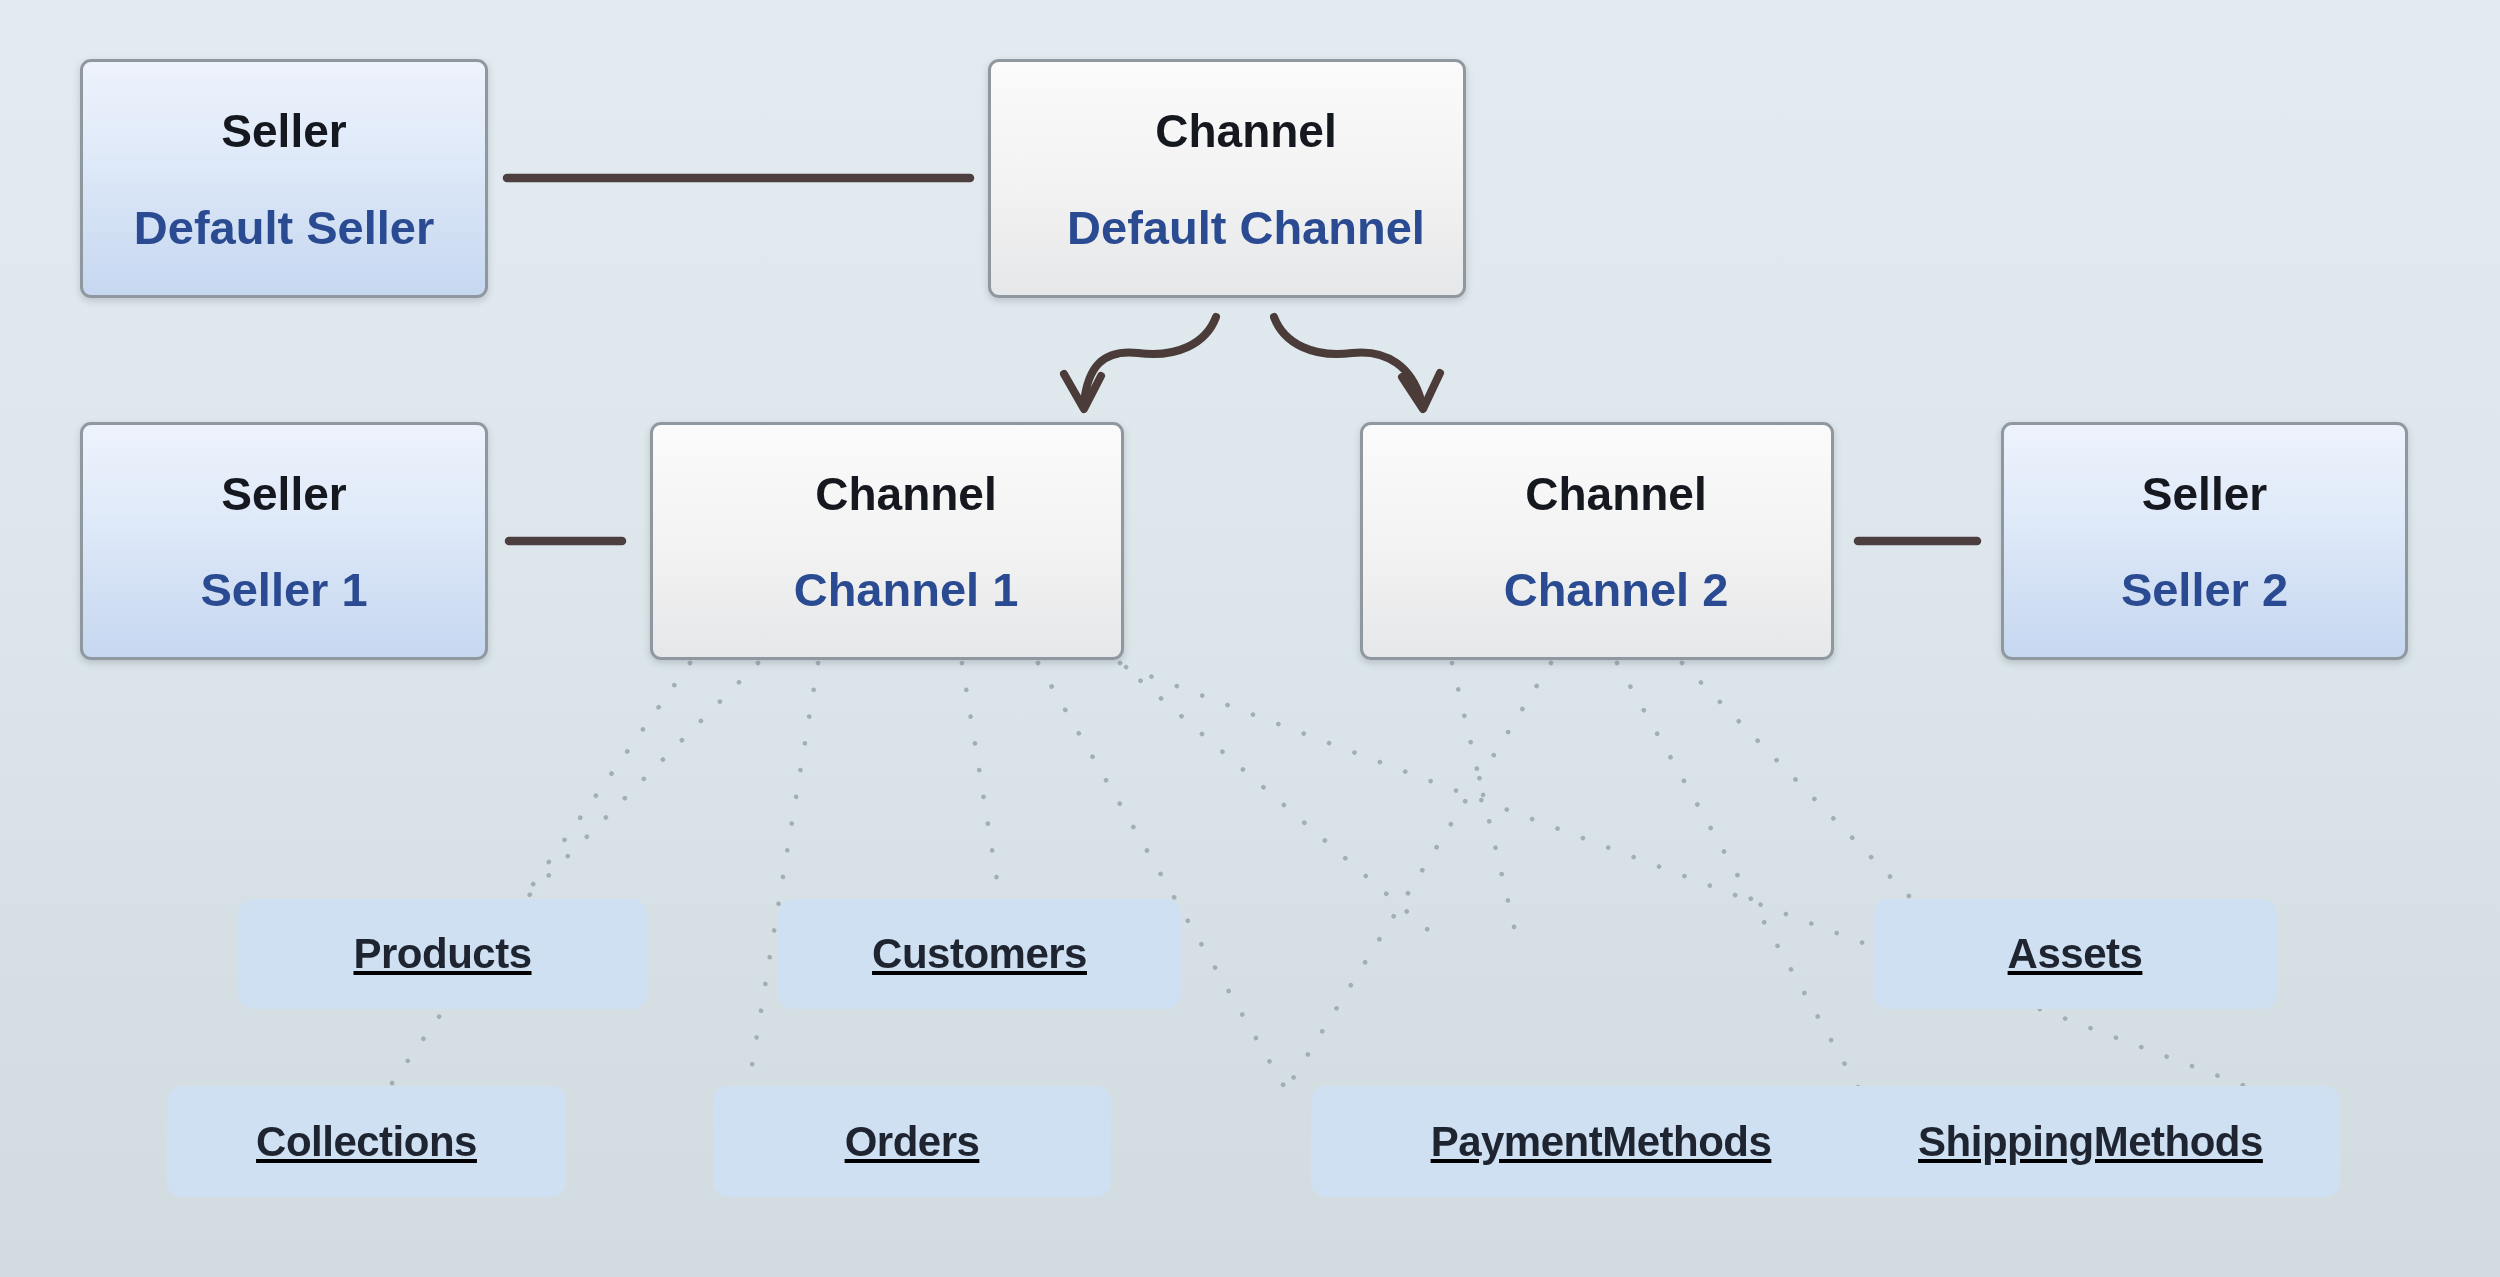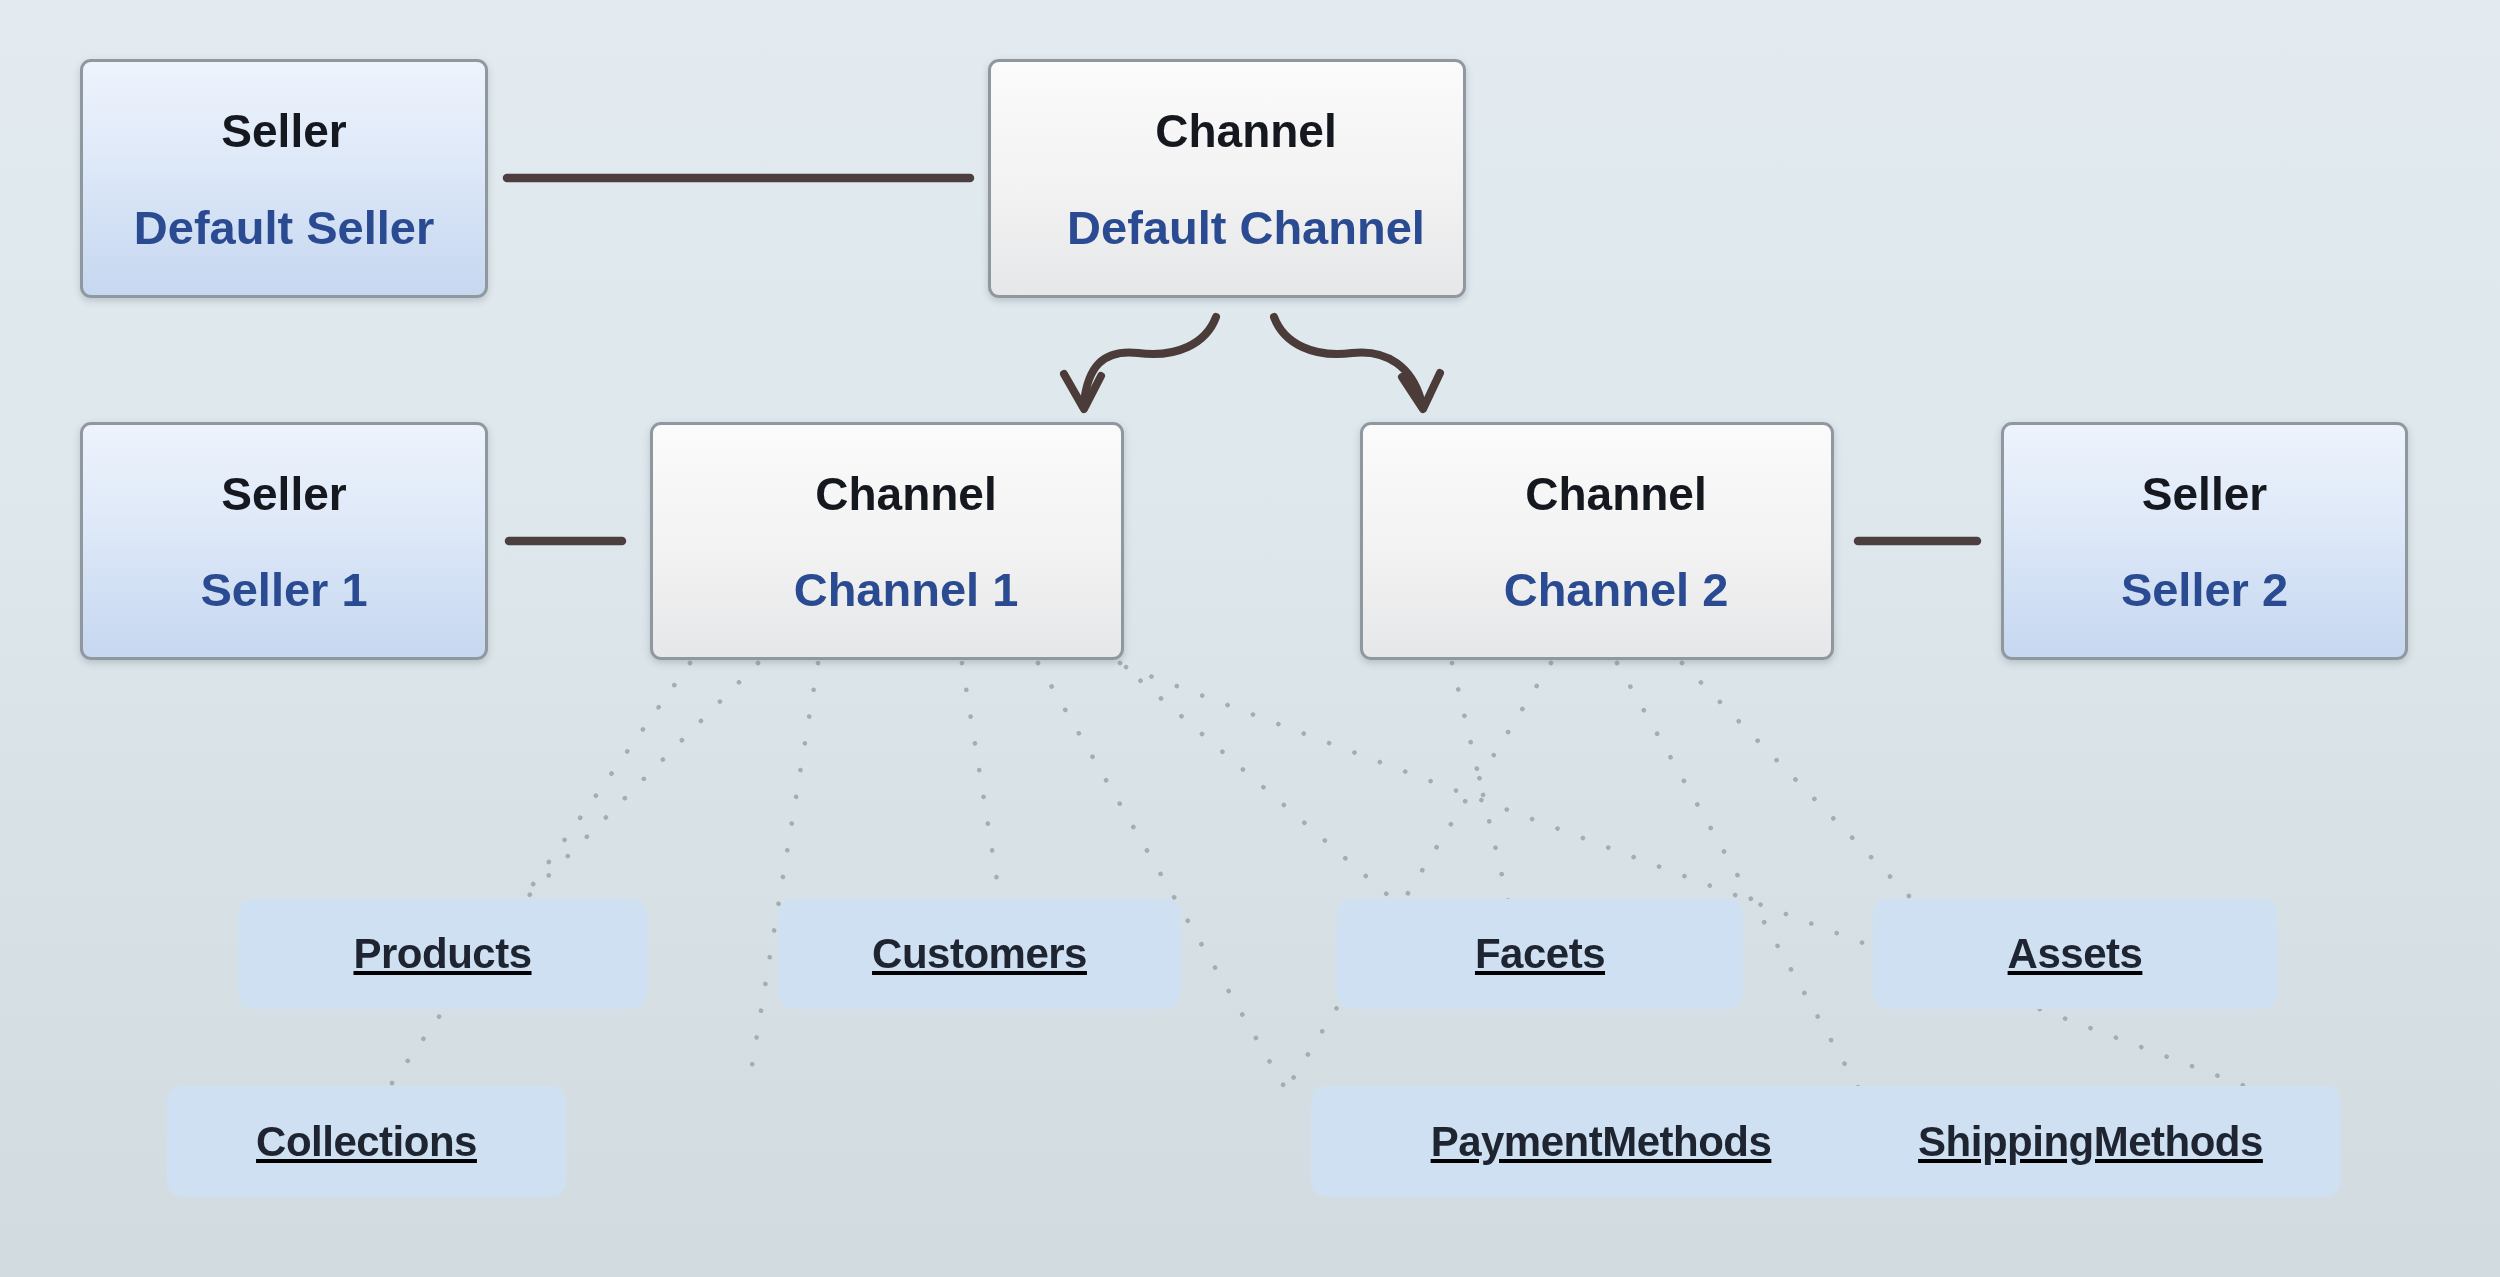--- a/index.html
+++ b/index.html
@@ -112,29 +112,29 @@
     <div class="ntype">Seller</div>
     <div class="nname">Seller 2</div>
   </div>
 
   <div class="entity" style="left:238px;top:899px;width:409px;height:110px">
     <span>Products</span>
   </div>
   <div class="entity" style="left:778px;top:899px;width:403px;height:110px">
     <span>Customers</span>
   </div>
-  <div class="entity" style="left:1337px;top:899px;width:406px;height:110px">
-    <span>Facets</span>
-  </div>
   <div class="entity" style="left:167px;top:1086px;width:399px;height:111px">
     <span>Collections</span>
   </div>
 
   <div class="entity" style="left:1873px;top:899px;width:404px;height:110px">
     <span>Assets</span>
+  </div>
+  <div class="entity" style="left:713px;top:1086px;width:398px;height:111px">
+    <span>Orders</span>
   </div>
   <div class="entity" style="left:1311px;top:1086px;width:580px;height:111px">
     <span>PaymentMethods</span>
   </div>
   <div class="entity" style="left:1841px;top:1086px;width:499px;height:111px">
     <span>ShippingMethods</span>
   </div>
 
 </div>
 

